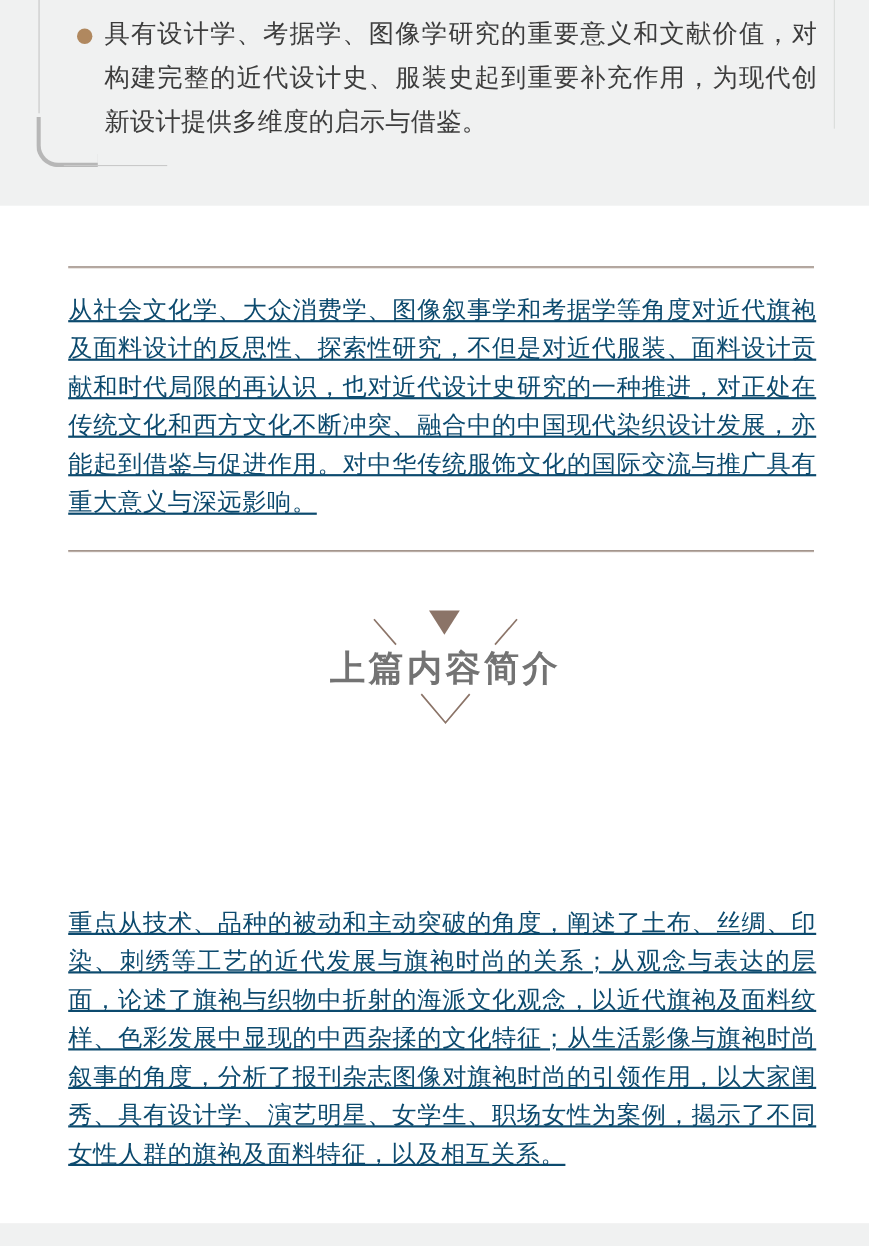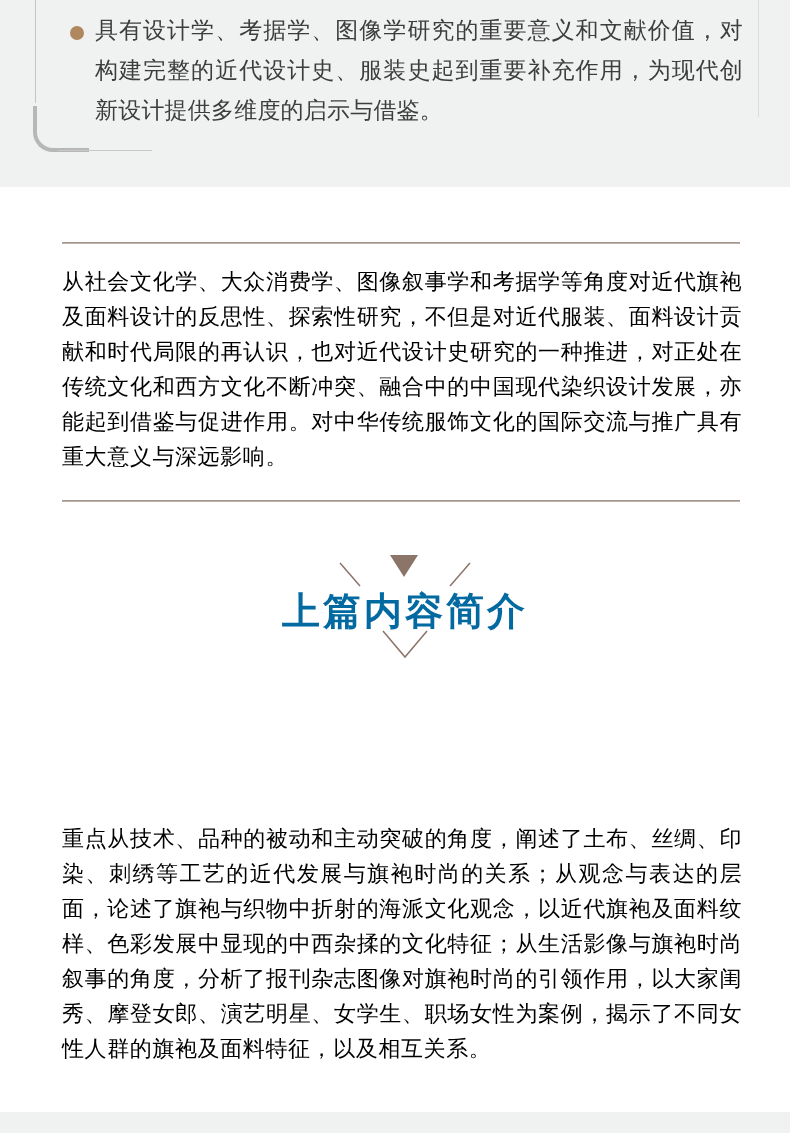--- a/index.html
+++ b/index.html
@@ -39,33 +39,33 @@
   .divider{
     position:absolute;left:62px;width:678px;height:2px;
     background:linear-gradient(to bottom,#988980,#c9beb7);
   }
   .divider-1{top:242px;}
   .divider-2{top:500px;}
 
   .para{
     position:absolute;left:62px;width:680px;
     font-size:22px;line-height:35px;letter-spacing:0.6px;
-    color:#000000;text-align:justify;
+    color:#0c4a6e;text-align:justify;text-decoration:underline;
   }
   .para-overview{top:264px;}
   .para-intro-1{top:694px;}
   .para-intro-2{top:821px;}
 
   .ornament{position:absolute;left:320px;top:552px;width:170px;height:110px;}
 
   .section-heading{
     position:absolute;left:405px;top:586px;transform:translateX(-50%);
     font-family:"Liberation Serif", serif;
-    font-size:38px;letter-spacing:3px;white-space:nowrap;
-    color:#0369a1;font-weight:600;
+    font-size:32px;letter-spacing:3px;white-space:nowrap;
+    color:#737373;font-weight:600;
   }
 </style>
 </head>
 <body>
 
 <div class="page">
 
   <div class="band band-top"></div>
   <div class="band band-bottom"></div>
 
@@ -86,15 +86,15 @@
   <svg class="ornament" viewBox="0 0 170 110" xmlns="http://www.w3.org/2000/svg">
     <polygon points="70,3 98,3 84,25" fill="#8b7468"></polygon>
     <line x1="20" y1="11" x2="40" y2="34" stroke="#8b7468" stroke-width="1.5"></line>
     <line x1="150" y1="11" x2="130" y2="34" stroke="#8b7468" stroke-width="1.5"></line>
     <polyline points="63,79 85,105 107,79" fill="none" stroke="#8b7468" stroke-width="1.5"></polyline>
   </svg>
 
   <div class="section-heading">上篇内容简介</div>
 
 
-  <div class="para para-intro-2">重点从技术、品种的被动和主动突破的角度，阐述了土布、丝绸、印染、刺绣等工艺的近代发展与旗袍时尚的关系；从观念与表达的层面，论述了旗袍与织物中折射的海派文化观念，以近代旗袍及面料纹样、色彩发展中显现的中西杂揉的文化特征；从生活影像与旗袍时尚叙事的角度，分析了报刊杂志图像对旗袍时尚的引领作用，以大家闺秀、摩登女郎、演艺明星、女学生、职场女性为案例，揭示了不同女性人群的旗袍及面料特征，以及相互关系。</div>
+  <div class="para para-intro-2">重点从技术、品种的被动和主动突破的角度，阐述了土布、丝绸、印染、刺绣等工艺的近代发展与旗袍时尚的关系；从观念与表达的层面，论述了旗袍与织物中折射的海派文化观念，以近代旗袍及面料纹样、色彩发展中显现的中西杂揉的文化特征；从生活影像与旗袍时尚叙事的角度，分析了报刊杂志图像对旗袍时尚的引领作用，以大家闺秀、具有设计学、演艺明星、女学生、职场女性为案例，揭示了不同女性人群的旗袍及面料特征，以及相互关系。</div>
 
 </div>
 
 </body></html>

